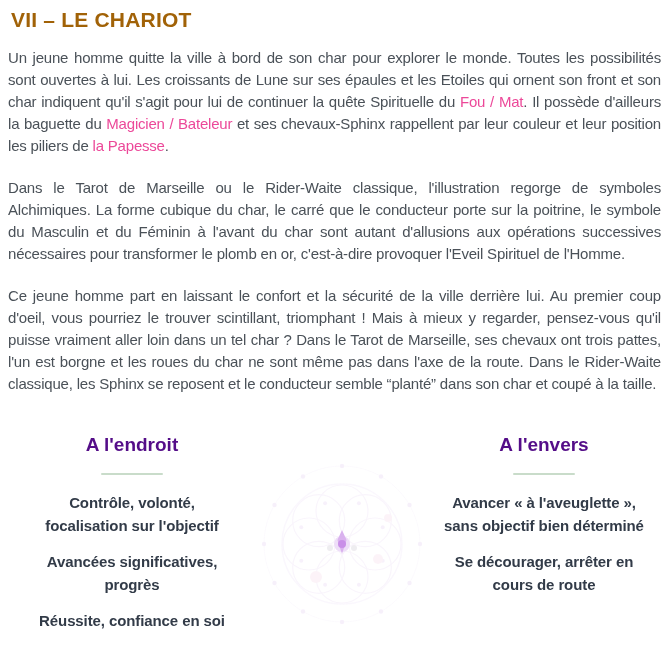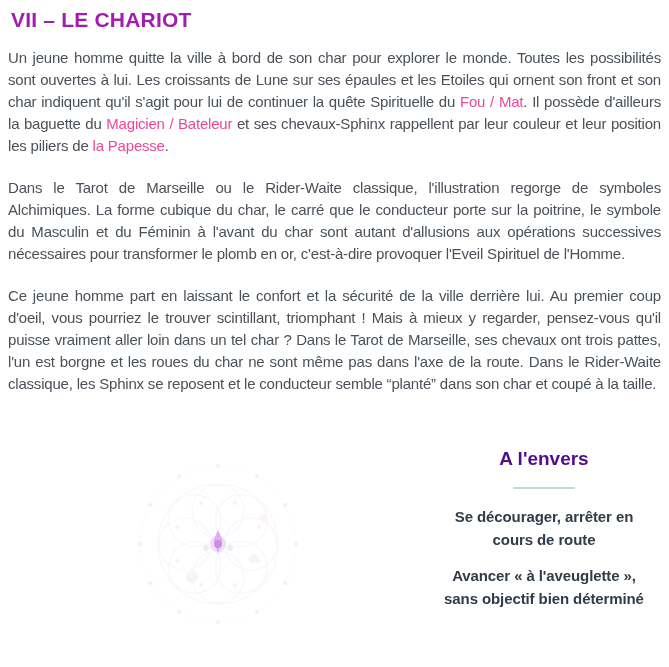--- a/index.html
+++ b/index.html
@@ -9,21 +9,21 @@
     height: 667px;
     overflow: hidden;
     background: #ffffff;
     font-family: "Liberation Sans", "DejaVu Sans", sans-serif;
   }
   .page { padding: 6px 8px 0 8px; }
 
   h1.page-title {
     font-size: 21px;
     font-weight: bold;
-    color: #a21caf;
+    color: #a16207;
     margin: 2px 0 15px 3px;
     letter-spacing: 0.2px;
     line-height: 24px;
   }
 
   p.body-text {
     font-size: 15px;
     line-height: 22px;
     color: #4a5158;
     text-align: justify;
@@ -37,21 +37,21 @@
   }
 
   .columns {
     display: flex;
     margin-top: 38px;
     position: relative;
   }
   .col { text-align: center; }
   .col-left  { width: 248px; }
   .col-mid   { flex: 1; position: relative; }
-  .col-right { width: 234px; margin-top: 14px; }
+  .col-right { width: 234px; }
 
   h2.col-heading {
     font-size: 19px;
     font-weight: bold;
     color: #540d88;
     margin: 0 0 16px 0;
     line-height: 24px;
   }
   .divider {
     width: 62px;
@@ -86,20 +86,27 @@
   <h1 class="page-title">VII – LE CHARIOT</h1>
 
   <p class="body-text"><span>Un jeune homme quitte la ville à bord de son char pour explorer le monde. Toutes les possibilités sont ouvertes à lui. Les croissants de Lune sur ses épaules et les Etoiles qui ornent son front et son char indiquent qu'il s'agit pour lui de continuer la quête Spirituelle du </span><a href="#" class="link">Fou / Mat</a><span>. Il possède d'ailleurs la baguette du </span><a href="#" class="link">Magicien / Bateleur</a><span> et ses chevaux-Sphinx rappellent par leur couleur et leur position les piliers de </span><a href="#" class="link">la Papesse</a><span>.</span></p>
 
   <p class="body-text">Dans le Tarot de Marseille ou le Rider-Waite classique, l'illustration regorge de symboles Alchimiques. La forme cubique du char, le carré que le conducteur porte sur la poitrine, le symbole du Masculin et du Féminin à l'avant du char sont autant d'allusions aux opérations successives nécessaires pour transformer le plomb en or, c'est-à-dire provoquer l'Eveil Spirituel de l'Homme.</p>
 
   <p class="body-text">Ce jeune homme part en laissant le confort et la sécurité de la ville derrière lui. Au premier coup d'oeil, vous pourriez le trouver scintillant, triomphant ! Mais à mieux y regarder, pensez-vous qu'il puisse vraiment aller loin dans un tel char ? Dans le Tarot de Marseille, ses chevaux ont trois pattes, l'un est borgne et les roues du char ne sont même pas dans l'axe de la route. Dans le Rider-Waite classique, les Sphinx se reposent et le conducteur semble “planté” dans son char et coupé à la taille.</p>
 
   <div class="columns">
 
+    <div class="col col-left">
+      <h2 class="col-heading">A l'endroit</h2>
+      <div class="divider"></div>
+      <div class="rw-item">Contrôle, volonté, focalisation sur l'objectif</div>
+      <div class="rw-item">Avancées significatives, progrès</div>
+      <div class="rw-item">Réussite, confiance en soi</div>
+    </div>
 
     <div class="col col-mid">
       <svg class="mandala" width="170" height="170" viewBox="0 0 170 170" aria-hidden="true">
         <g opacity="0.38">
           <circle cx="85" cy="85" r="78" fill="none" stroke="#f7f2fb" stroke-width="1"></circle>
           <circle cx="85" cy="85" r="60" fill="none" stroke="#f3ebfa" stroke-width="1.5"></circle>
           <g fill="#e9d8f4">
             <circle cx="163" cy="85" r="2.2"></circle>
               <circle cx="152.5" cy="124" r="2.2"></circle>
             <circle cx="124" cy="152.5" r="2.2"></circle>
@@ -145,18 +152,18 @@
           <circle cx="85" cy="85" r="4" fill="#c07ce4"></circle>
           <circle cx="73" cy="89" r="3" fill="#eceaee"></circle>
           <circle cx="97" cy="89" r="3" fill="#eceaee"></circle>
         </g>
       </svg>
     </div>
 
     <div class="col col-right">
       <h2 class="col-heading">A l'envers</h2>
       <div class="divider"></div>
+      <div class="rw-item">Avancer « à l'aveuglette », sans objectif bien déterminé</div>
       <div class="rw-item">Se décourager, arrêter en cours de route</div>
-      <div class="rw-item">Avancer « à l'aveuglette », sans objectif bien déterminé</div>
     </div>
 
   </div>
 </div>
 
 </body></html>

